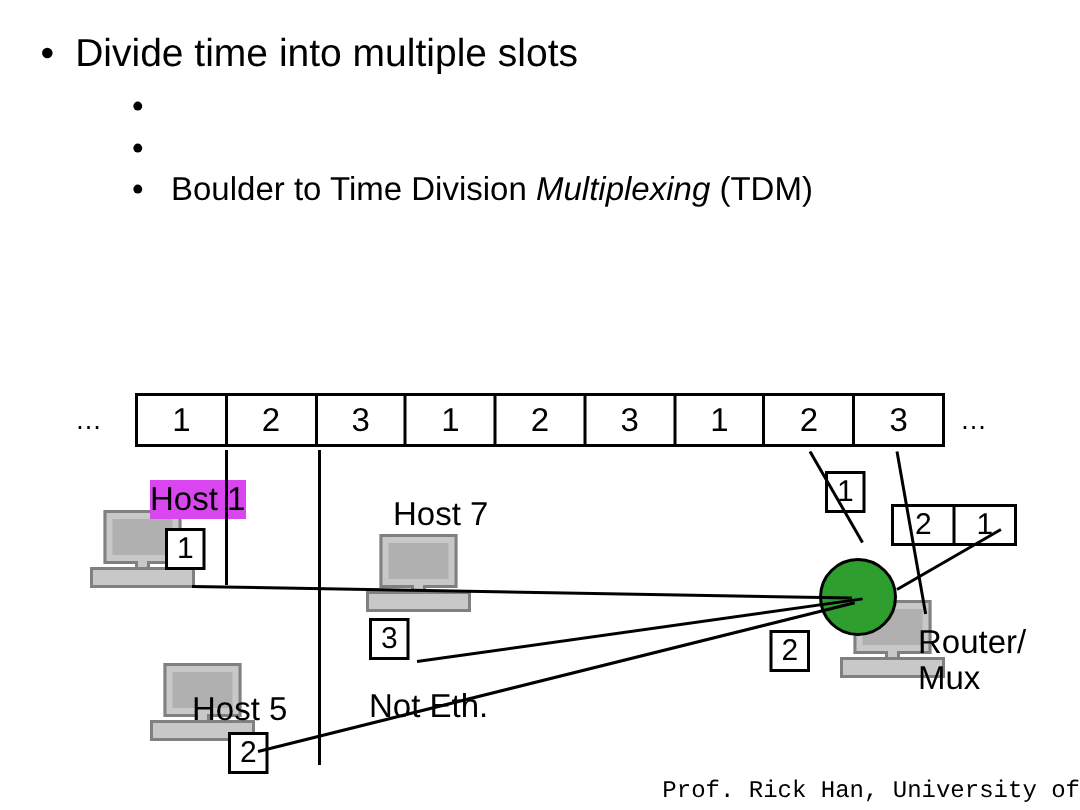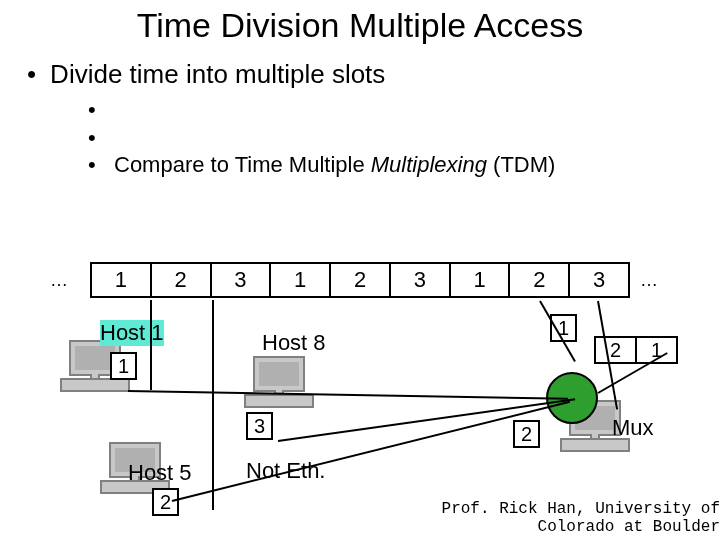--- a/index.html
+++ b/index.html
@@ -148,38 +148,37 @@
     position: absolute;
     background: #000;
     height: 2px;
     transform-origin: left center;
   }
 </style>
 </head>
 <body>
 
 <div class="title">
-  <div>Time Division Multiple Access</div>
 </div>
 
 <div class="main-bullet">
   <span class="dot">•</span><span>Divide time into multiple slots</span>
 </div>
 
 <div class="sub-list">
   <div class="row">
       <span class="dot">•</span>
     </div>
   <div class="row">
       <span class="dot">•</span>
     </div>
   <div class="row">
       <span class="dot">•</span>
     <span>
-      <span>Compare to Time Multiple </span><span class="italic">Multiplexing</span><span> (TDM)</span>
+      <span>Boulder to Time Division </span><span class="italic">Multiplexing</span><span> (TDM)</span>
     </span>
   </div>
 </div>
 
 <div class="ellips-l">…</div>
 <div class="ellips-r">…</div>
 
 <div class="timeline">
   <div class="cell">1</div>
   <div class="cell">2</div>
@@ -190,64 +189,64 @@
   <div class="cell">1</div>
   <div class="cell">2</div>
   <div class="cell">3</div>
 </div>
 
 <div class="pc" style="left:60px; top:340px;">
   <div class="mon"></div>
     <div class="stand"></div>
     <div class="base"></div>
 </div>
-<div class="label" style="left:100px; top:320px; background:#5eead4;">Host 1</div>
+<div class="label" style="left:100px; top:320px; background:#d946ef;">Host 1</div>
 <div class="numbox" style="left:110px; top:352px;">1</div>
 
 <div class="pc" style="left:100px; top:442px;">
   <div class="mon"></div>
     <div class="stand"></div>
     <div class="base"></div>
 </div>
 <div class="label" style="left:128px; top:460px;">Host 5</div>
 <div class="numbox" style="left:152px; top:488px;">2</div>
 
 <div class="pc" style="left:244px; top:356px;">
   <div class="mon"></div>
     <div class="stand"></div>
     <div class="base"></div>
 </div>
-<div class="label" style="left:262px; top:330px;">Host 8</div>
+<div class="label" style="left:262px; top:330px;">Host 7</div>
 <div class="numbox" style="left:246px; top:412px;">3</div>
 
 <div class="label" style="left:246px; top:458px;">Not Eth.</div>
 
 <div class="numbox" style="left:550px; top:314px;">1</div>
 <div class="numbox" style="left:513px; top:420px;">2</div>
 
 <div class="mux-strip">
   <div class="c">2</div>
   <div class="c">1</div>
 </div>
 
 <div class="pc" style="left:560px; top:400px;">
   <div class="mon"></div>
     <div class="stand"></div>
     <div class="base"></div>
 </div>
 <div class="green-dot"></div>
 <div class="label" style="left:612px; top:416px; font-size:22px; line-height:1.1;">
-  <div style="text-align:right;">Mux</div>
+  <div>Router/</div>
+  <div style="text-align:left;">Mux</div>
 </div>
 
 <div class="line" style="left:150px; top:300px; width:2px; height:90px;"></div>
 <div class="line" style="left:212px; top:300px; width:2px; height:210px;"></div>
 <div class="line" style="left:128px; top:390px; width:440px; transform:rotate(1deg);"></div>
 <div class="line" style="left:172px; top:500px; width:410px; transform:rotate(-14deg);"></div>
 <div class="line" style="left:278px; top:440px; width:300px; transform:rotate(-8deg);"></div>
 <div class="line" style="left:540px; top:300px; width:70px; transform:rotate(60deg);"></div>
 <div class="line" style="left:598px; top:300px; width:110px; transform:rotate(80deg);"></div>
 <div class="line" style="left:598px; top:392px; width:80px; transform:rotate(-30deg);"></div>
 
 <div class="footer">
   <div>Prof. Rick Han, University of</div>
-  <div>Colorado at Boulder</div>
 </div>
 
 </body></html>

